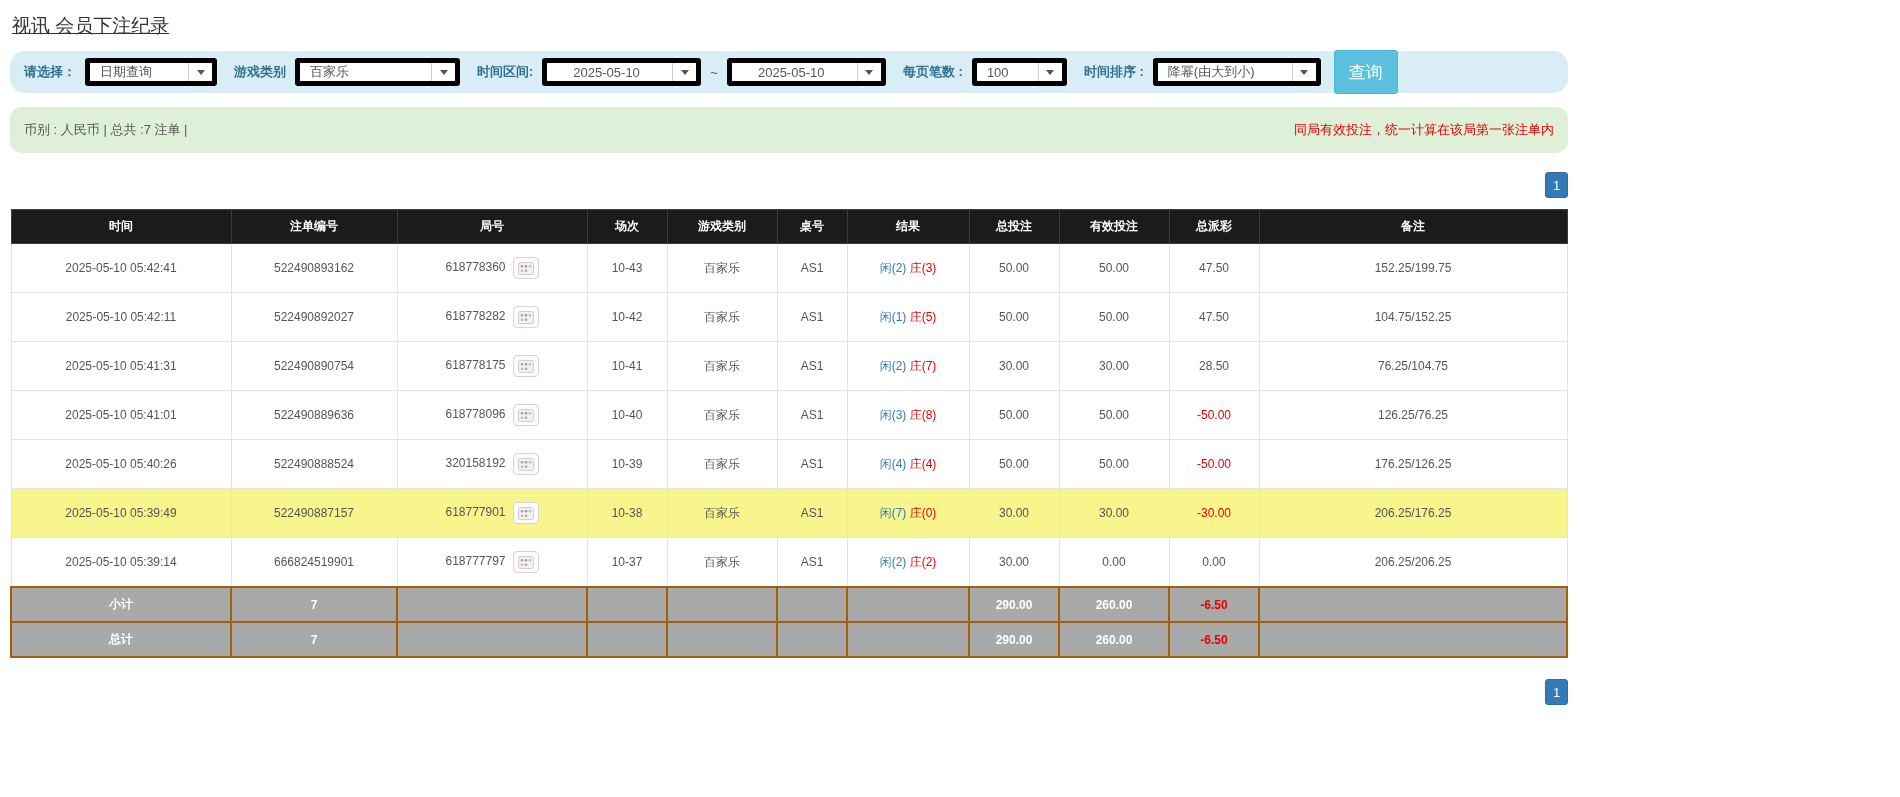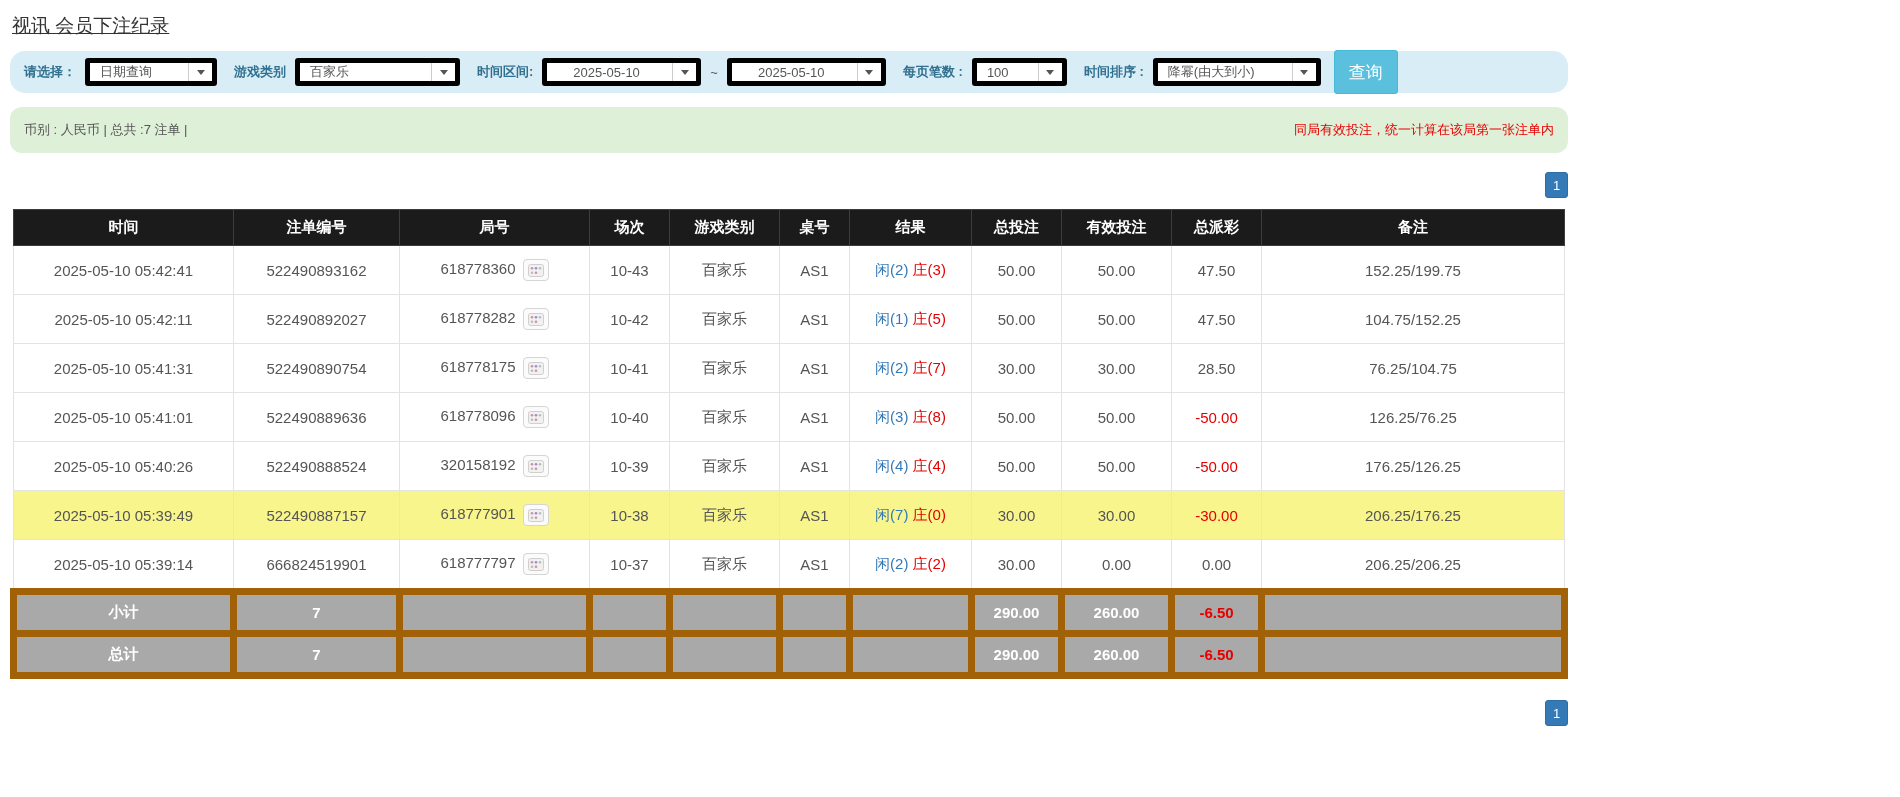--- a/index.html
+++ b/index.html
@@ -121,21 +121,21 @@
     align-items: center;
     justify-content: center;
     cursor: pointer;
   }
 
   
   table.records {
     width: 100%;
     border-collapse: collapse;
     table-layout: fixed;
-    font-size: 15px;
+    font-size: 12px;
   }
   table.records thead th {
     background: var(--header-bg, #1b1b1b);
     color: #fff;
     font-weight: bold;
     text-align: center;
     padding: 8px 4px;
     border: 1px solid #3d3d3d;
   }
   table.records tbody td {
@@ -146,21 +146,21 @@
     color: #555;
     overflow: hidden;
     white-space: nowrap;
   }
   table.records tbody tr.highlight td { background: var(--highlight-yellow, #f8f58d); }
   table.records tfoot td {
     background: var(--footer-bg, #a9a9a9);
     color: #fff;
     font-weight: bold;
     text-align: center;
-    border: 7px solid #a16207;
+    border: 2px solid #a16207;
     padding: 8px 6px;
   }
   .blue   { color: var(--accent-blue, #337ab7); }
   .neg    { color: var(--negative-red, #e60000) !important; }
   .player { color: var(--accent-blue, #337ab7); }
   .banker { color: var(--negative-red, #e60000); }
   .road-btn {
     display: inline-flex;
     align-items: center;
     justify-content: center;

